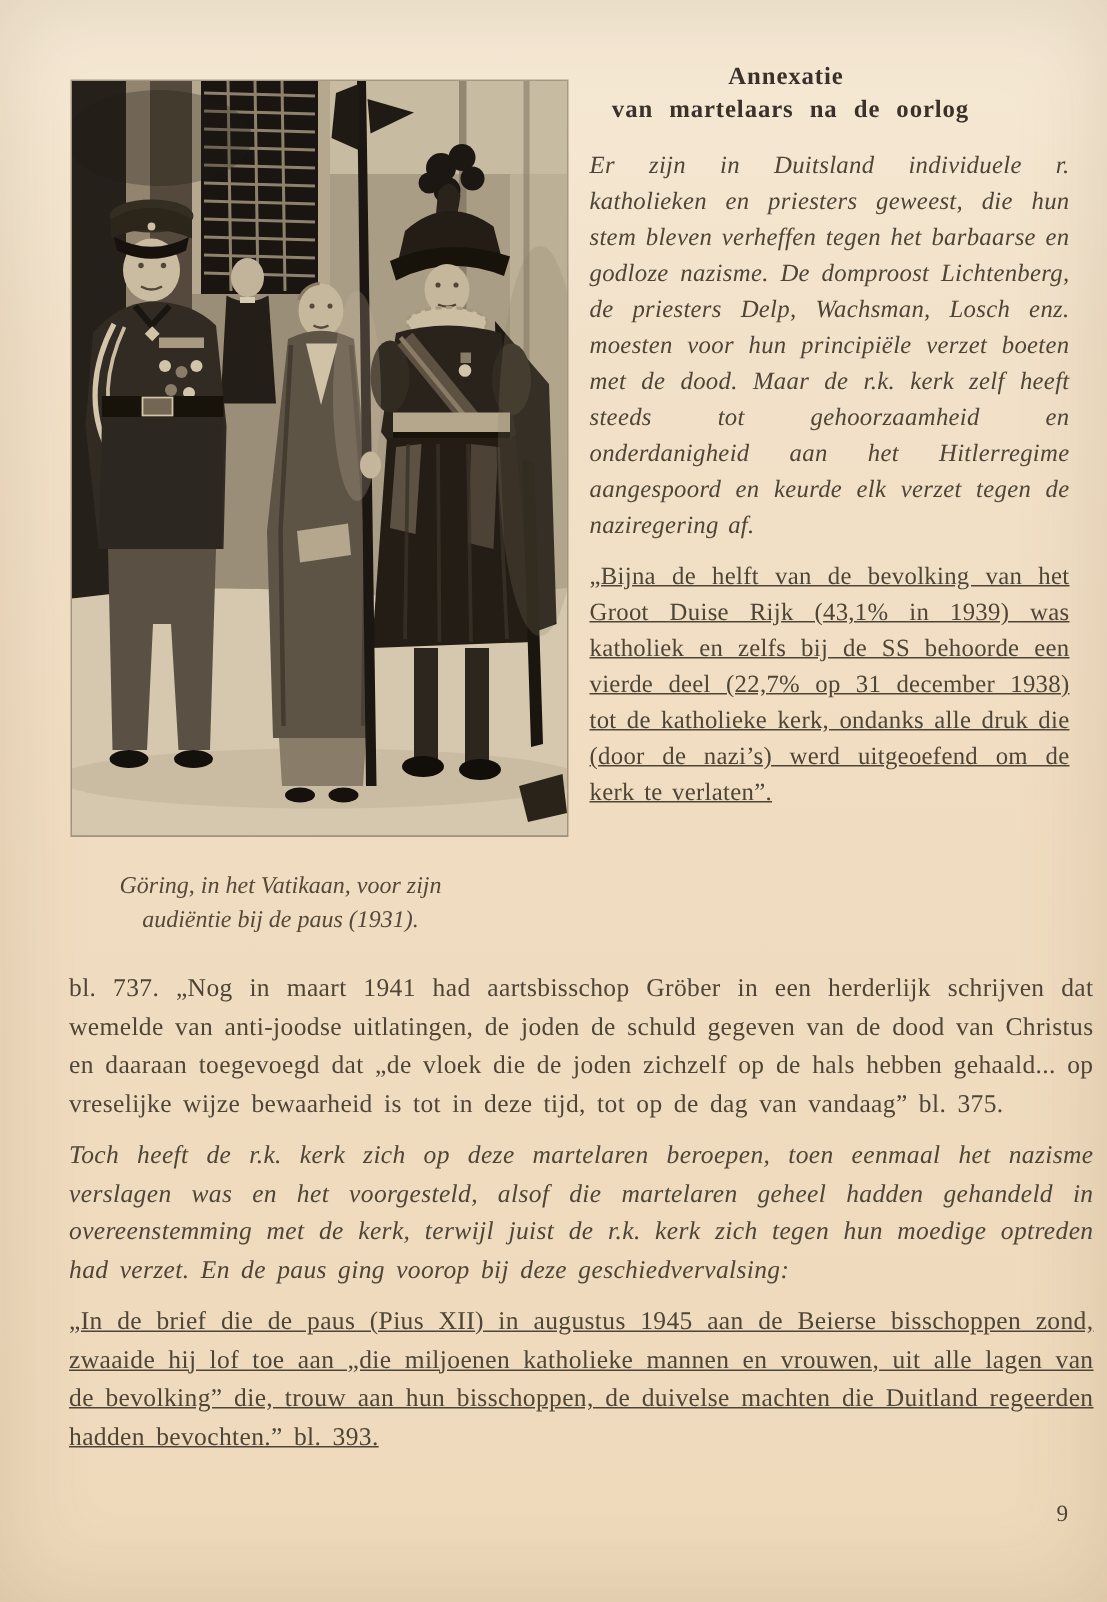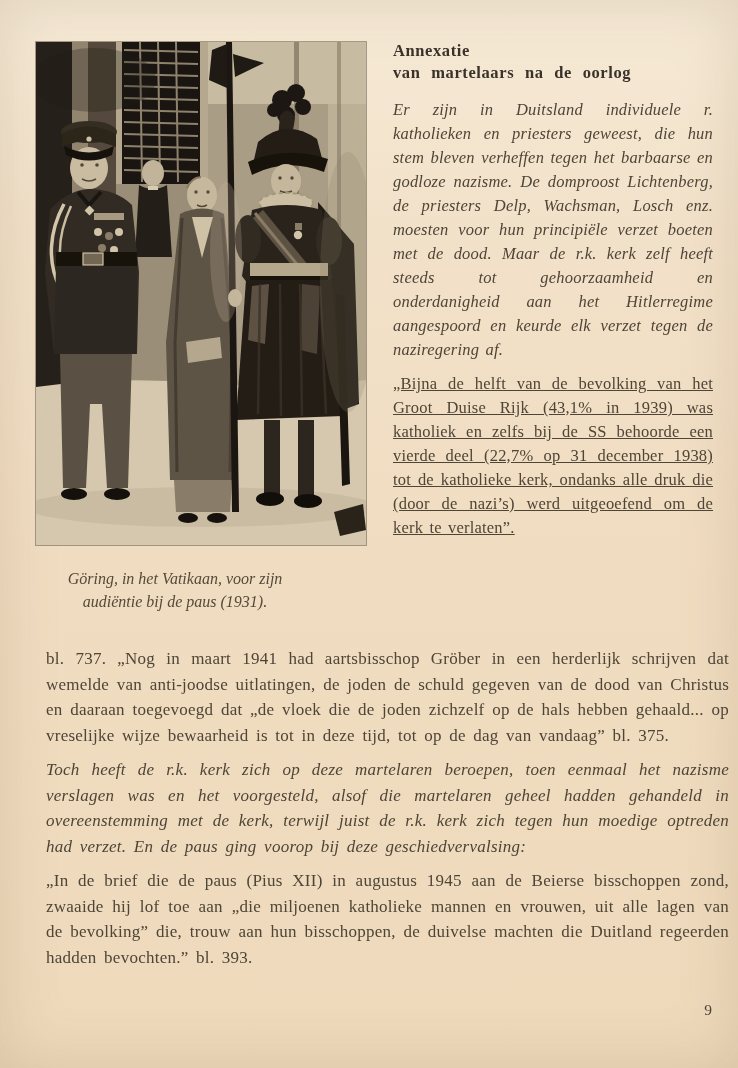--- a/index.html
+++ b/index.html
@@ -6,42 +6,42 @@
   .page{
     position:relative;
     width:738px;height:1068px;
     margin:0 auto;
     background:linear-gradient(180deg,#f6ead6 0%,#f2e1c9 22%,#f0dcc0 55%,#eed9bb 100%);
     box-shadow:inset 0 0 60px rgba(120,95,60,.18);
     overflow:hidden;
     font-family:"Liberation Serif","DejaVu Serif",serif;
     color:#4e4537;
   }
-  .photo-block{position:absolute;left:36px;top:42px;width:278px;margin:0;}
+  .photo-block{position:absolute;left:36px;top:42px;width:278px;margin:12px;}
   .photo-frame{display:block;outline:1px solid rgba(70,58,42,.45);filter:saturate(.9);}
   .photo-caption{margin-top:22px;text-align:center;font-style:italic;font-size:16px;line-height:23px;color:#55493a;}
   .right-col{
     position:absolute;left:393px;top:40px;width:320px;
     font-size:16.5px;line-height:24px;text-align:justify;
     letter-spacing:.2px;word-spacing:2px;
   }
-  .heading{font-weight:bold;color:#39312a;text-align:left;font-size:16.5px;line-height:22px;letter-spacing:.6px;word-spacing:6px;margin-bottom:14px;}
+  .heading{font-weight:bold;color:#39312a;text-align:center;font-size:16.5px;line-height:22px;letter-spacing:.6px;word-spacing:6px;margin-bottom:14px;}
   .heading .h1{padding-right:58px;}
   .heading .h2{padding-right:52px;}
   .right-col p{margin:0 0 10px 0;}
   .right-col p.q1{margin-bottom:5px;text-decoration:underline;}
   .right-col p.q2{margin-bottom:0;}
   .italic{font-style:italic;}
   .body-text{
     position:absolute;left:46px;top:646px;width:683px;
     font-size:17px;line-height:25.5px;text-align:justify;
     letter-spacing:.25px;word-spacing:3px;
   }
   .body-text p{margin:0 0 9px 0;}
-  .body-text p.tight{margin-bottom:0;}
+  .body-text p.tight{margin-bottom:0;text-decoration:underline;}
   .page-number{position:absolute;left:660px;top:1001px;width:52px;text-align:right;font-size:15.5px;color:#4e4537;}
 </style>
 </head>
 <body>
 
 <div class="page" style="color: rgb(78, 69, 55);">
 
   <figure class="photo-block">
     <svg class="photo-frame" viewBox="0 0 330 503" width="330" height="503" role="img">
 

